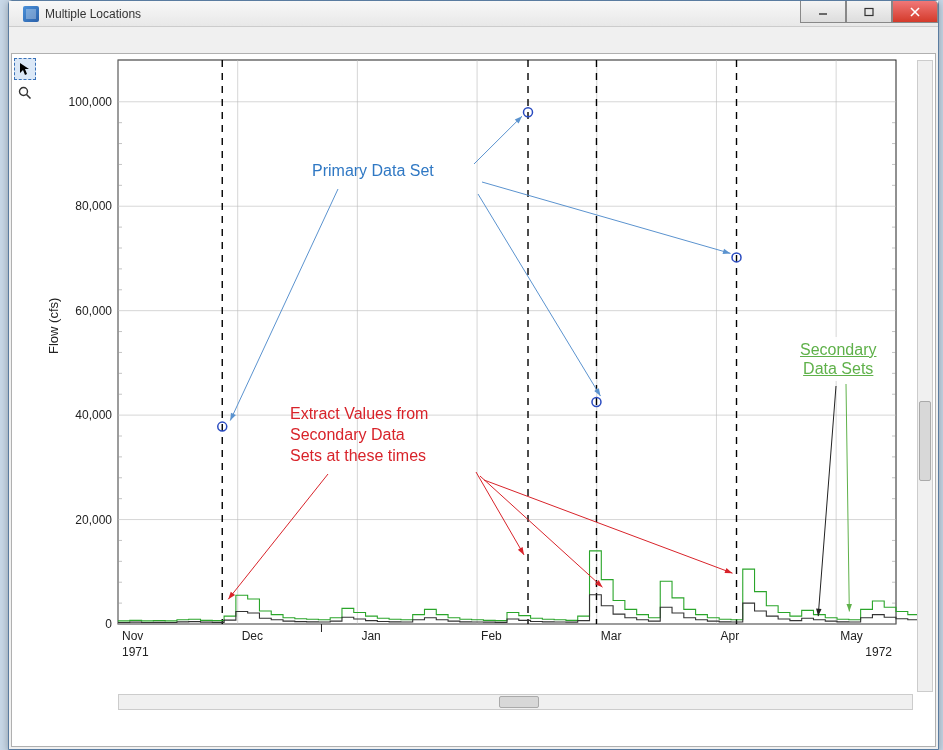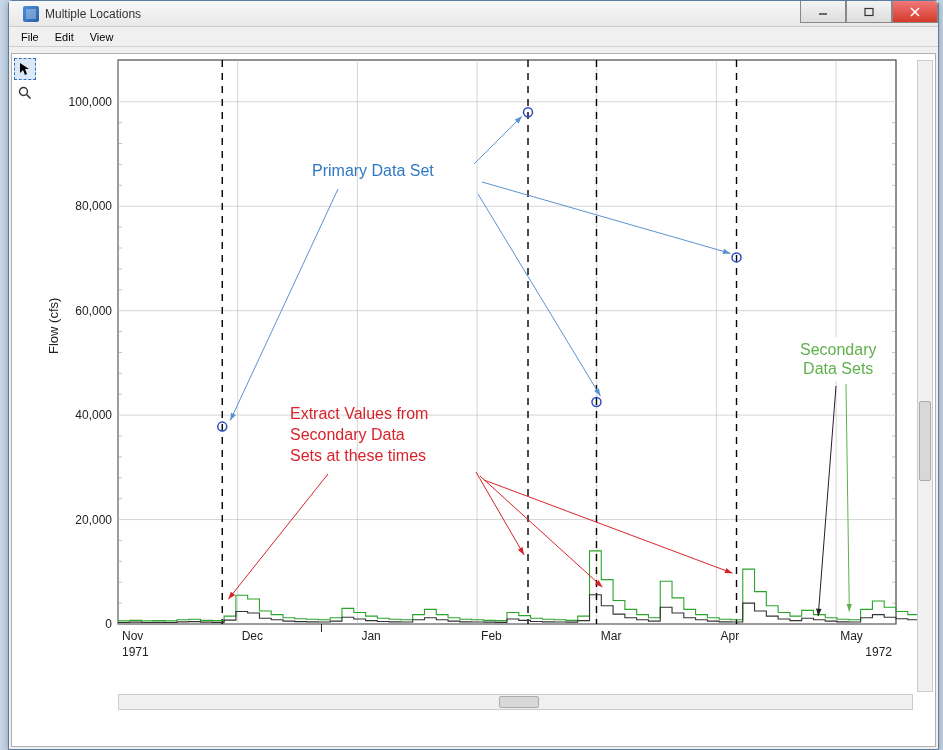--- a/index.html
+++ b/index.html
@@ -26,21 +26,21 @@
   .scrollbar-v .thumb { position: absolute; left: 1px; right: 1px; top: 340px; height: 80px; background: #d8d8d8; border: 1px solid #aaa; border-radius: 2px; }
   .scrollbar-h { position: absolute; left: 80px; right: 22px; height: 16px; bottom: 36px; background: #f0f0f0; border: 1px solid #ccc; }
   .scrollbar-h .thumb { position: absolute; top: 1px; bottom: 1px; left: 380px; width: 40px; background: #d8d8d8; border: 1px solid #aaa; border-radius: 2px; }
   .legend { position: absolute; left: 0; right: 0; bottom: 0; height: 32px; border-top: 1px solid #ccc; background: #fff; display: flex; align-items: center; padding-left: 30px; gap: 8px; font-size: 12px; }
   .legend .lg-item { display: flex; align-items: center; gap: 6px; }
   .legend .sw-circle { width: 10px; height: 10px; border: 1.5px solid #2a4bc0; border-radius: 50%; }
   .legend .sw-line { width: 24px; height: 0; border-top: 2px solid; }
   .annot { position: absolute; font-size: 16px; pointer-events: none; }
   .annot.primary { color: #2f78c4; }
   .annot.extract { color: #d8232a; }
-  .annot.secondary { color: #5fb14a; background: rgba(255,255,255,0.9); padding: 3px 6px; text-align: center; line-height: 1.2; }
+  .annot.secondary { color: #5fb14a; background: rgba(255,255,255,0.9); padding: 3px 6px; text-align: center; line-height: 1.2; text-decoration: underline; }
   .ylabel { position: absolute; left: 8px; top: 300px; transform: rotate(-90deg); transform-origin: left top; font-size: 13px; color: #222; }
   .xtick, .ytick { font-size: 12px; fill: #222; font-family: "Segoe UI", sans-serif; }
 </style>
 </head>
 <body>
 
 <div class="window">
   <div class="titlebar">
     <div class="app-icon"></div>
     <div class="title-text">Multiple Locations</div>
@@ -55,25 +55,20 @@
             <rect x="2" y="1.5" width="8" height="7" fill="none" stroke="#333" stroke-width="1.2"></rect>
           </svg>
         </div>
       <div class="winbtn close">
           <svg viewBox="0 0 12 10">
             <line x1="2" y1="1" x2="10" y2="9" stroke="#fff" stroke-width="1.6"></line>
             <line x1="10" y1="1" x2="2" y2="9" stroke="#fff" stroke-width="1.6"></line>
           </svg>
         </div>
     </div>
-  </div>
-  <div class="menubar">
-    <div class="menu-item">File</div>
-    <div class="menu-item">Edit</div>
-    <div class="menu-item">View</div>
   </div>
   <div class="content">
     <div class="toolbar-left">
       <div class="toolbtn sel">
         <svg viewBox="0 0 14 14">
             <path d="M2 1 L2 11 L5 8 L7 13 L9 12 L7 7 L11 7 Z" fill="#000"></path>
           </svg>
       </div>
       <div class="toolbtn">
         <svg viewBox="0 0 14 14">

